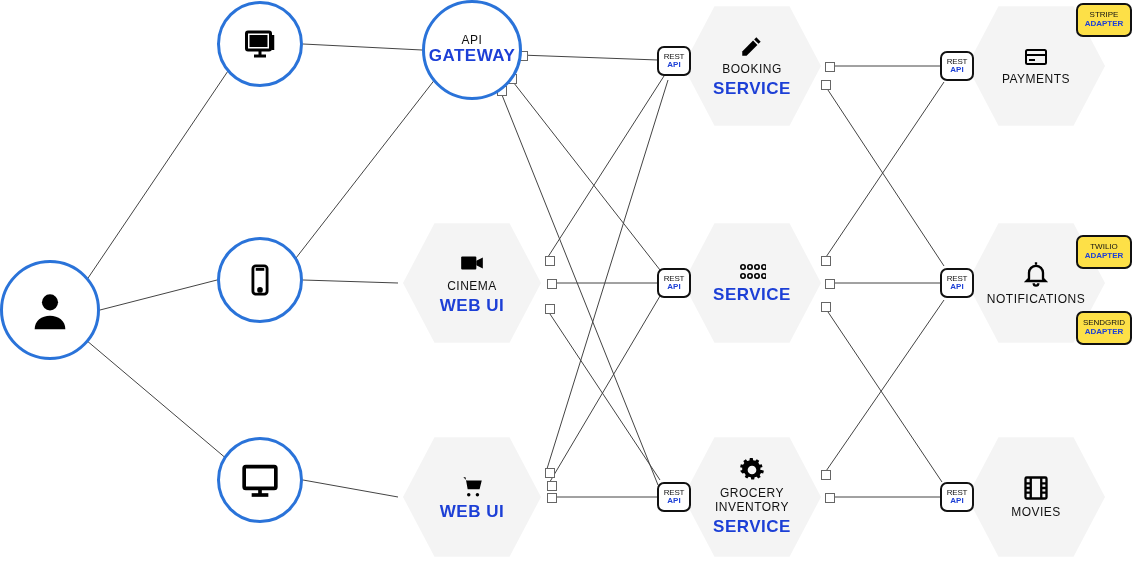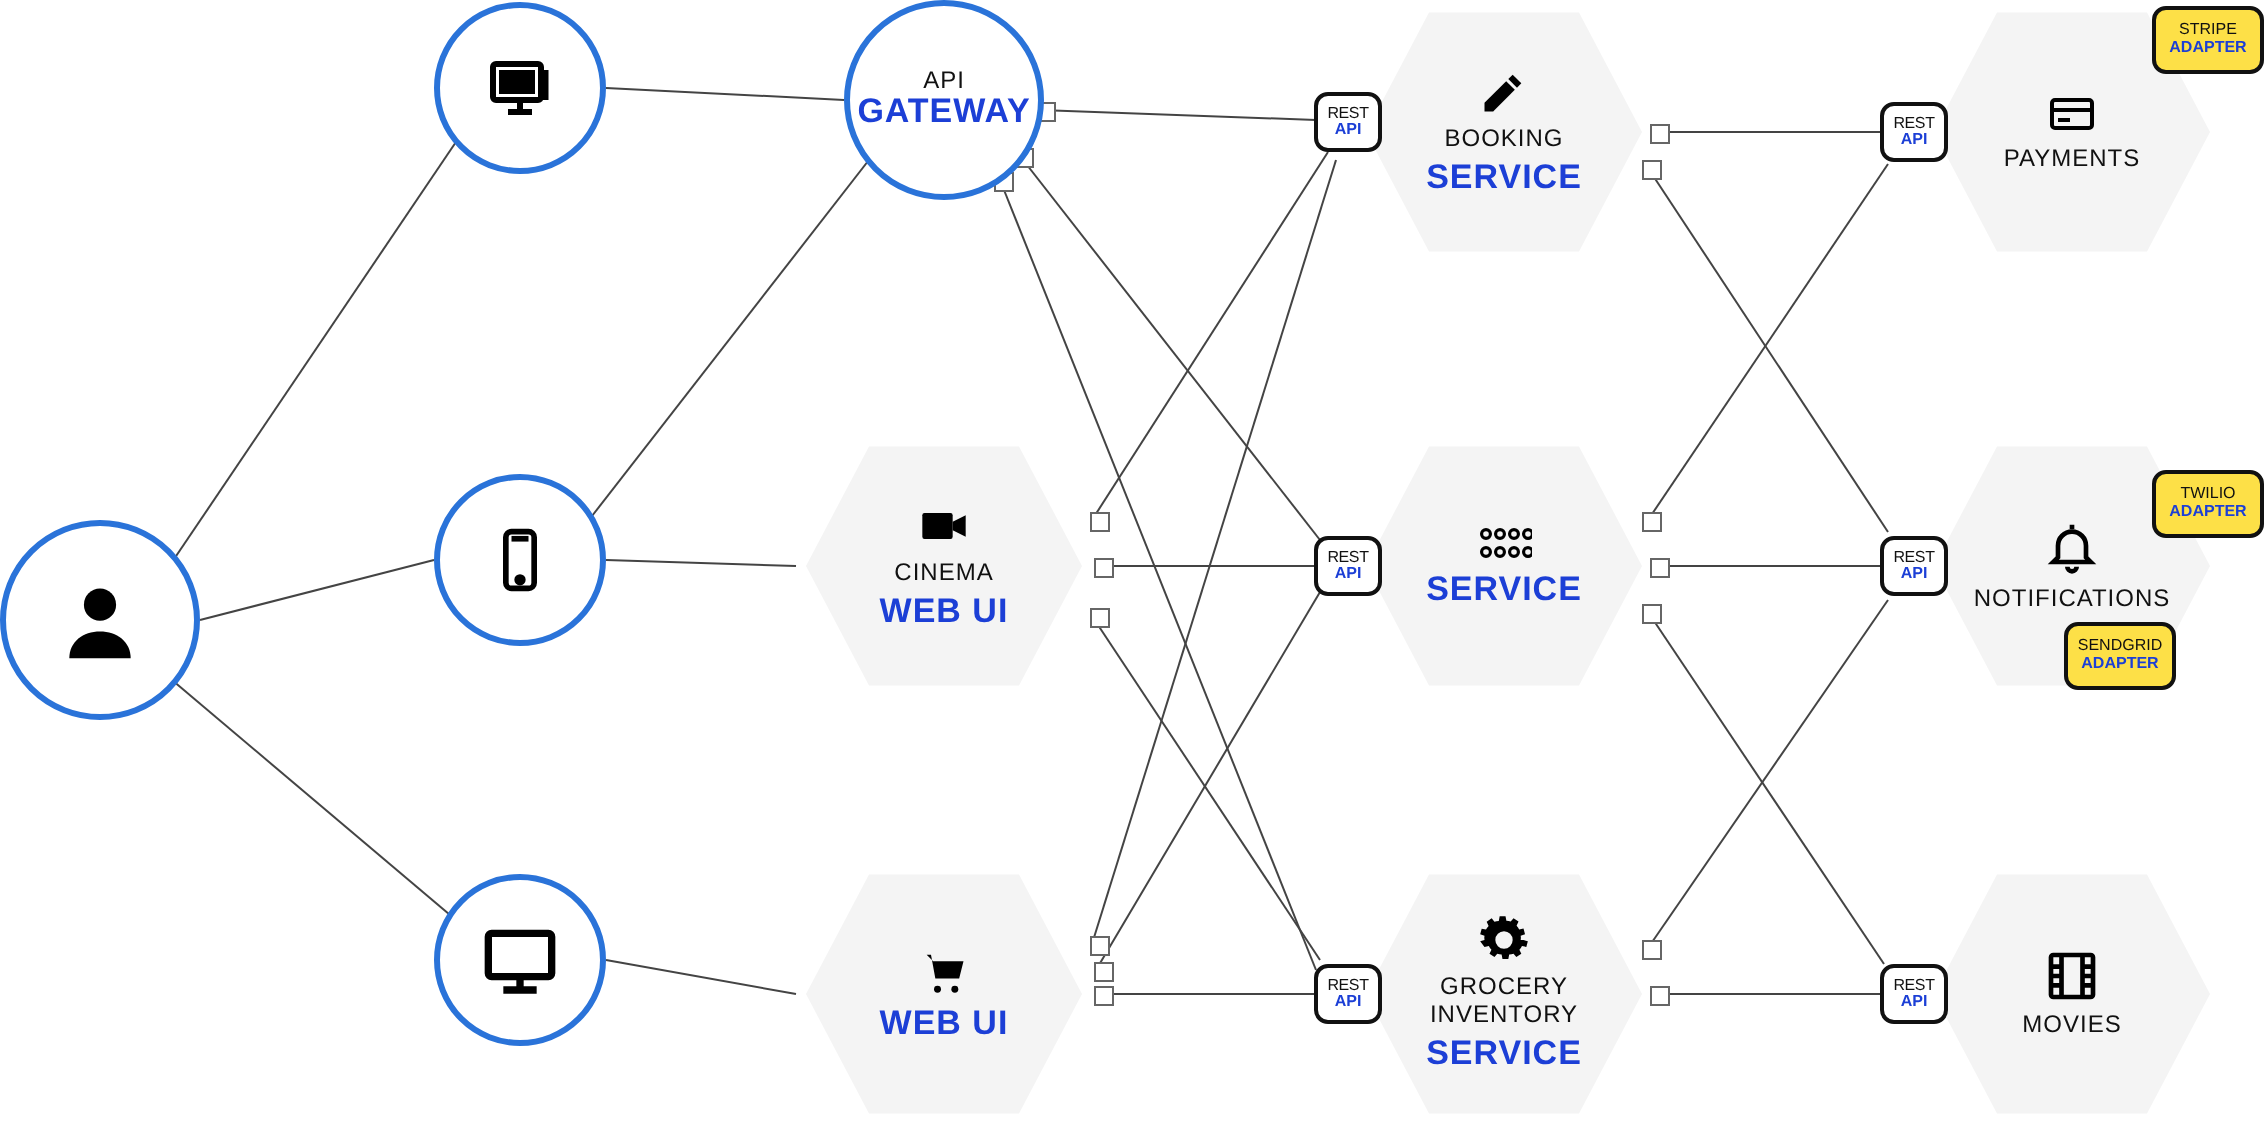--- a/index.html
+++ b/index.html
@@ -349,16 +349,16 @@
 </div>
 
 <div class="adapter" style="left:1076px;top:3px">
   <span class="top">STRIPE</span>
   <span class="bot">ADAPTER</span>
 </div>
 <div class="adapter" style="left:1076px;top:235px">
   <span class="top">TWILIO</span>
   <span class="bot">ADAPTER</span>
 </div>
-<div class="adapter" style="left:1032px;top:311px">
+<div class="adapter" style="left:1076px;top:311px">
   <span class="top">SENDGRID</span>
   <span class="bot">ADAPTER</span>
 </div>
 
 </body></html>

